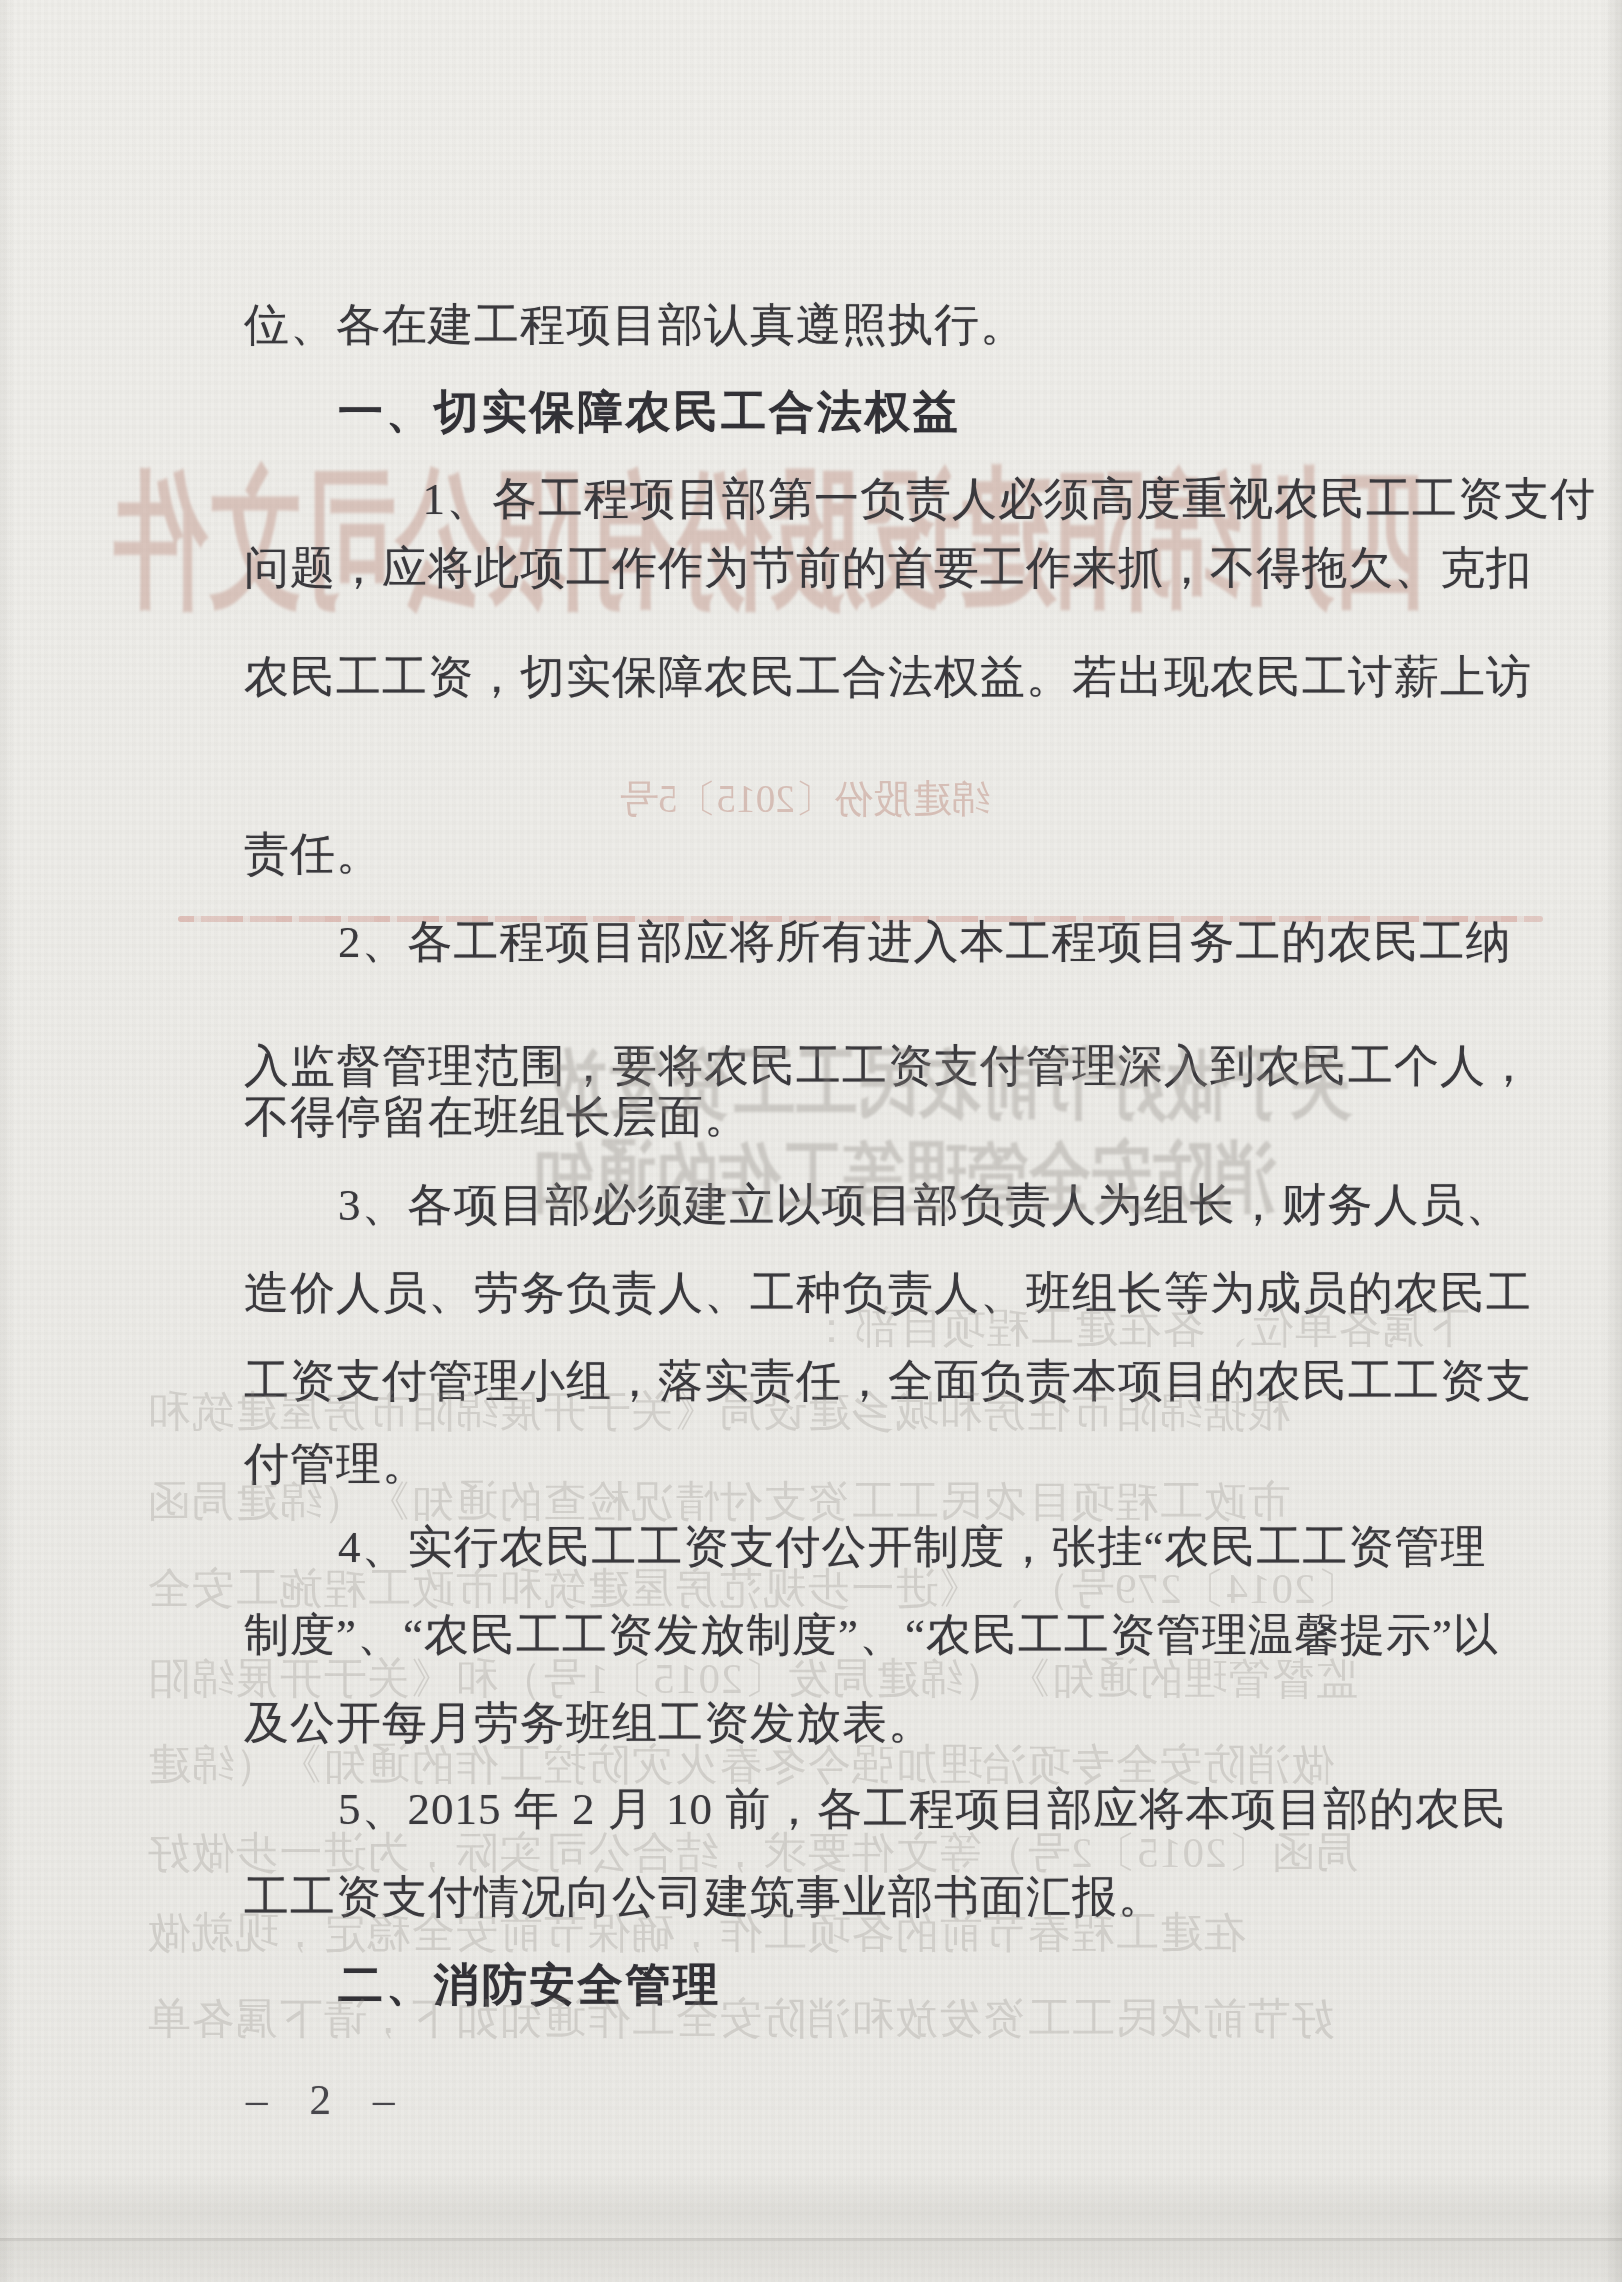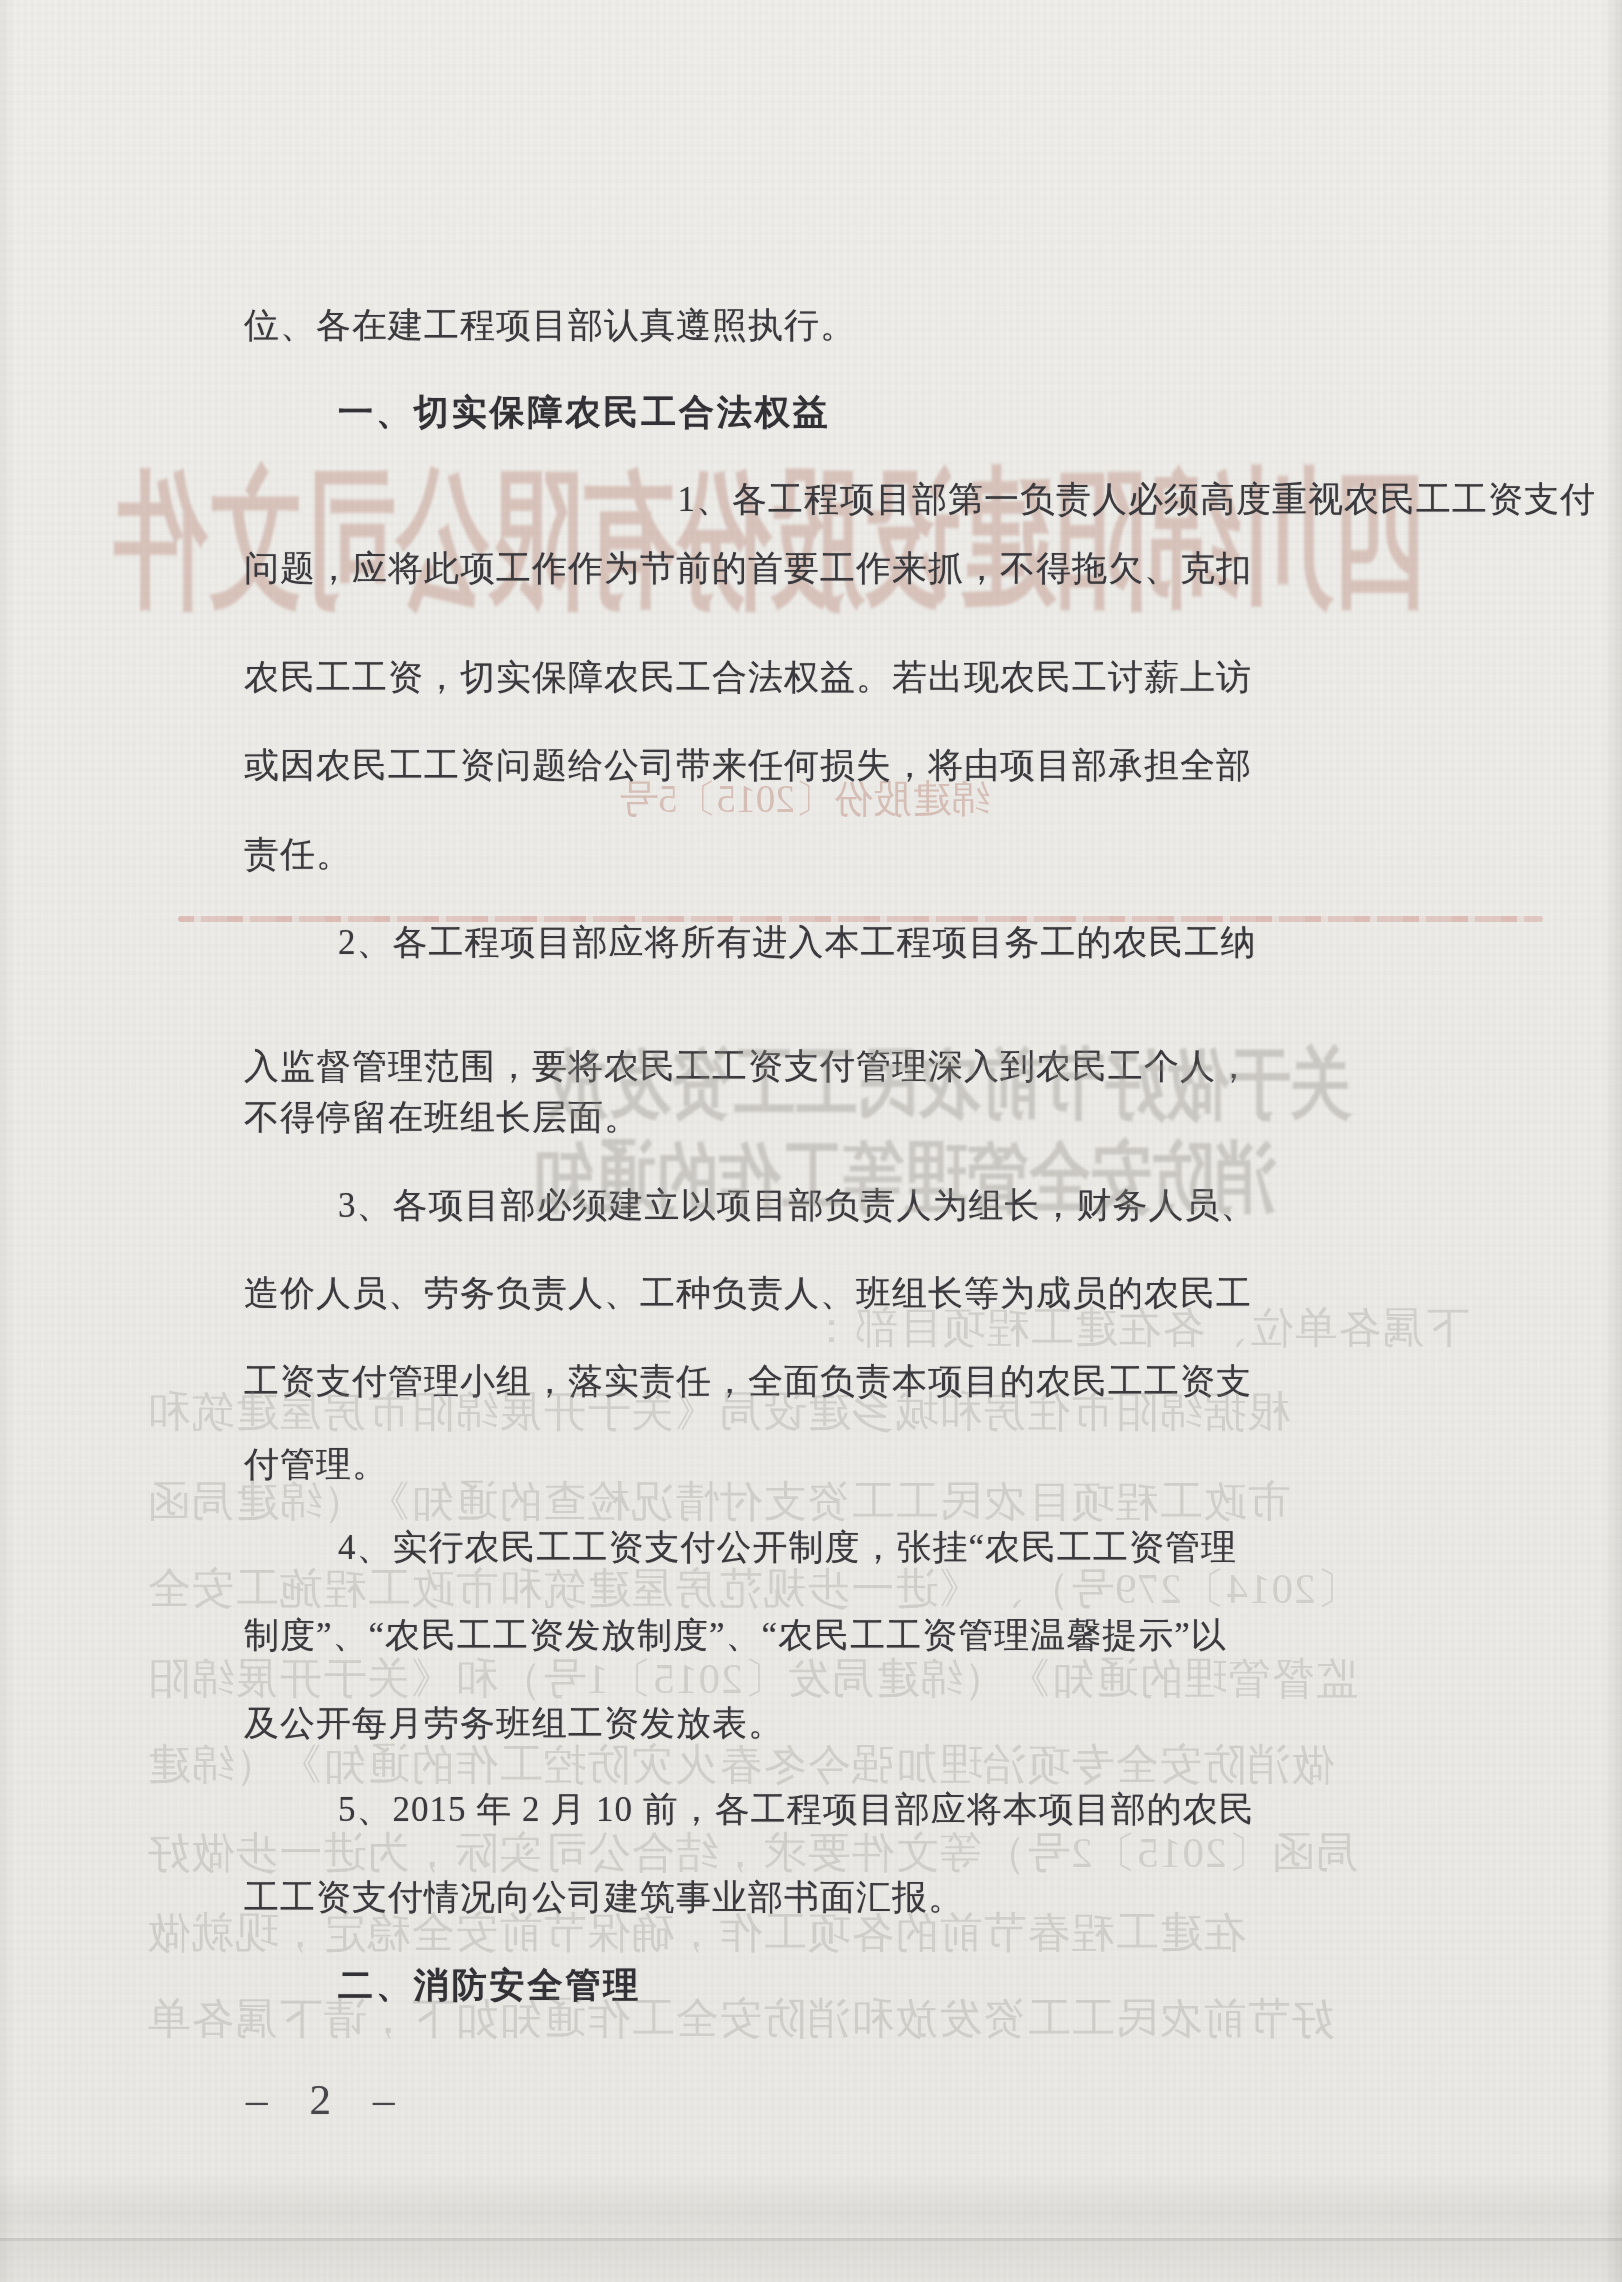--- a/index.html
+++ b/index.html
@@ -14,21 +14,21 @@
   .grain{
     position:absolute;inset:0;
     background:
       repeating-linear-gradient(90deg,rgba(255,255,255,.05) 0 2.9px,rgba(180,178,172,.04) 2.9px 6.8px),
       repeating-linear-gradient(0deg,rgba(255,255,255,.04) 0 4.9px,rgba(185,183,177,.03) 4.9px 8.8px);
     pointer-events:none;
   }
   
   .doc-line{
     position:absolute;left:244px;width:1258px;
-    font-size:35px;line-height:57px;letter-spacing:1px;
+    font-size:45px;line-height:57px;letter-spacing:1px;
     color:#3a393d;
     text-shadow:0 0 1px rgba(45,44,50,.45);
     white-space:nowrap;
   }
   .doc-line.indent{padding-left:94px;}
   .doc-line.head{
     font-weight:bold;
     font-family:"Liberation Sans",sans-serif;
     letter-spacing:2.9px;
     color:#323136;
@@ -114,21 +114,20 @@
   <div class="edge-right"></div>
   <div class="edge-left"></div>
 
   <div class="page-number">– 2 –</div>
 
 <div class="doc-line" style="top: 297px;">位、各在建工程项目部认真遵照执行。</div>
     <div class="doc-line indent head" style="top: 383px;">一、切实保障农民工合法权益</div>
     <div class="doc-line indent" style="top: 471px; text-align: right;">1、各工程项目部第一负责人必须高度重视农民工工资支付</div>
     <div class="doc-line" style="top: 540px;">问题，应将此项工作作为节前的首要工作来抓，不得拖欠、克扣</div>
     <div class="doc-line" style="top: 649px;">农民工工资，切实保障农民工合法权益。若出现农民工讨薪上访</div>
-    <div class="doc-line" style="top: 737px;">或因农民工工资问题给公司带来任何损失，将由项目部承担全部</div>
     <div class="doc-line" style="top: 826px;">责任。</div>
     <div class="doc-line indent" style="top: 914px;">2、各工程项目部应将所有进入本工程项目务工的农民工纳</div>
     <div class="doc-line" style="top: 1002px; margin-top: 36px;">入监督管理范围，要将农民工工资支付管理深入到农民工个人，</div>
     <div class="doc-line" style="top: 1089px;">不得停留在班组长层面。</div>
     <div class="doc-line indent" style="top: 1177px;">3、各项目部必须建立以项目部负责人为组长，财务人员、</div>
     <div class="doc-line" style="top: 1265px;">造价人员、劳务负责人、工种负责人、班组长等为成员的农民工</div>
     <div class="doc-line" style="top: 1353px;">工资支付管理小组，落实责任，全面负责本项目的农民工工资支</div>
     <div class="doc-line" style="top: 1436px;">付管理。</div>
     <div class="doc-line indent" style="top: 1519px;">4、实行农民工工资支付公开制度，张挂“农民工工资管理</div>
     <div class="doc-line" style="top: 1607px;">制度”、“农民工工资发放制度”、“农民工工资管理温馨提示”以</div>

